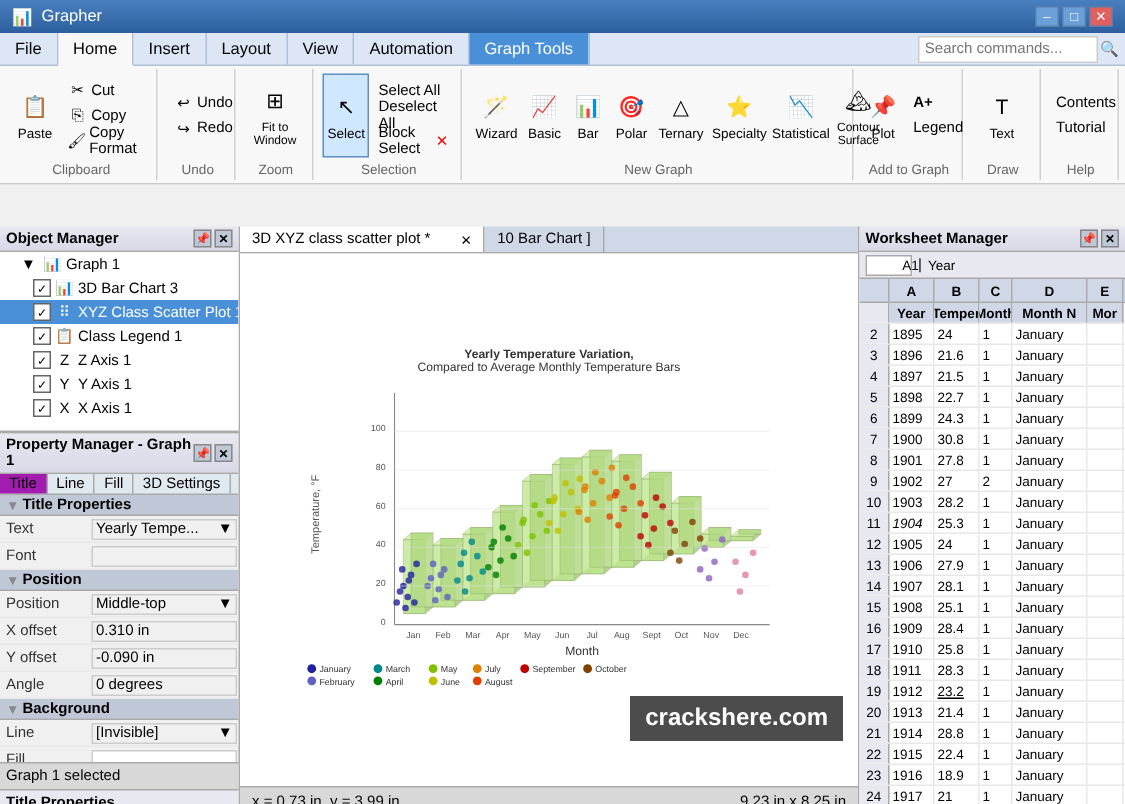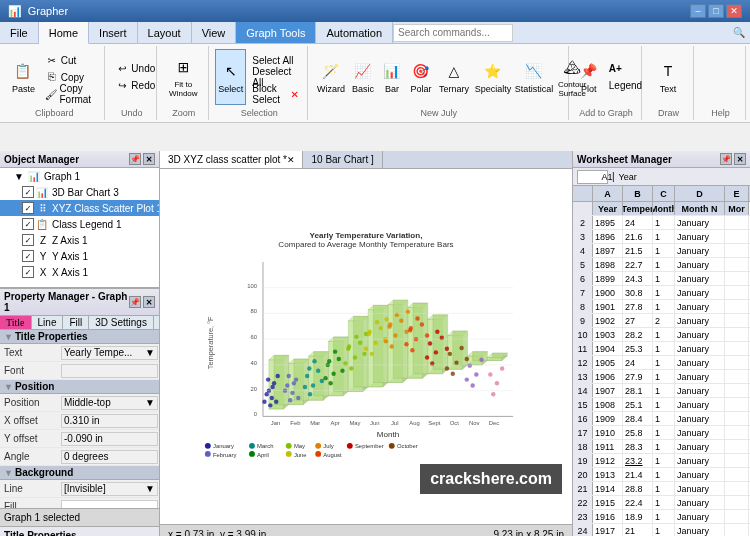--- a/index.html
+++ b/index.html
@@ -44,31 +44,31 @@
     .tree-indent { width: 10px; flex-shrink: 0; }
     .tree-checkbox { width: 12px; height: 12px; border: 1px solid #666; display: flex; align-items: center; justify-content: center; margin-right: 2px; flex-shrink: 0; background: white; }
     .tree-icon { width: 14px; height: 14px; margin-right: 2px; display: flex; align-items: center; justify-content: center; font-size: 10px; flex-shrink: 0; }
     .tree-label { font-size: 10px; white-space: nowrap; }
     .check-mark { color: #000; font-size: 8px; }
 
     
     .property-manager { height: 220px; border-top: 1px solid #aaa; overflow: hidden; }
     .prop-tabs { display: flex; background: #e0e8f0; border-bottom: 1px solid #aaa; }
     .prop-tab { padding: 1px 6px; font-size: 10px; cursor: pointer; border-right: 1px solid #aaa; }
-    .prop-tab.active { background: #ec4899; font-family: Liberation Serif, serif; }
+    .prop-tab.active { background: #a21caf; }
     .prop-section { background: #c0c8d8; padding: 1px 4px; font-size: 10px; font-weight: bold; border-bottom: 1px solid #aaa; display: flex; align-items: center; gap: 2px; }
     .prop-row { display: flex; align-items: center; border-bottom: 1px solid #e8e8e8; height: 18px; }
     .prop-label { width: 60px; padding: 0 4px; font-size: 10px; color: #333; flex-shrink: 0; }
     .prop-value-box { flex: 1; border: 1px solid #ccc; height: 14px; margin: 1px; font-size: 10px; padding: 0 2px; }
     .prop-dropdown { display: flex; align-items: center; flex: 1; border: 1px solid #ccc; height: 14px; margin: 1px; font-size: 10px; padding: 0 2px; justify-content: space-between; }
 
     
     .center-panel { flex: 1; display: flex; flex-direction: column; background: #e8e8e8; }
     .doc-tabs { display: flex; background: #d0d8e8; border-bottom: 1px solid #aaa; height: 18px; }
-    .doc-tab { padding: 1px 8px; font-size: 10px; cursor: pointer; border-right: 1px solid #aaa; display: flex; align-items: center; gap: 0; }
+    .doc-tab { padding: 1px 8px; font-size: 10px; cursor: pointer; border-right: 1px solid #aaa; display: flex; align-items: center; gap: 20px; }
     .doc-tab.active { background: white; }
     .doc-tab-close { font-size: 9px; cursor: pointer; }
     .graph-area { flex: 1; background: white; position: relative; overflow: hidden; }
     .status-bar { height: 20px; background: #d8d8d8; border-top: 1px solid #aaa; display: flex; align-items: center; justify-content: space-between; padding: 0 8px; font-size: 10px; }
 
     
     .right-panel { width: 178px; display: flex; flex-direction: column; border-left: 1px solid #aaa; }
     .worksheet-grid { flex: 1; overflow: hidden; background: white; }
     .ws-header-row { display: flex; background: #d0d8e8; border-bottom: 1px solid #aaa; height: 16px; }
     .ws-header-cell { border-right: 1px solid #aaa; font-size: 9px; display: flex; align-items: center; justify-content: center; font-weight: bold; }
@@ -98,23 +98,23 @@
   </div>
 </div>
 
 <div class="ribbon">
   <div class="ribbon-tabs">
     <div class="ribbon-tab">File</div>
     <div class="ribbon-tab active">Home</div>
     <div class="ribbon-tab">Insert</div>
     <div class="ribbon-tab">Layout</div>
     <div class="ribbon-tab">View</div>
+    <div class="ribbon-tab">Automation</div>
     <div class="ribbon-tab highlight">Graph Tools</div>
-    <div class="ribbon-tab">Automation</div>
-    <div style="flex:1; display:flex; align-items:center; justify-content:space-between; padding-right:4px;">
+    <div style="flex:1; display:flex; align-items:center; justify-content:flex-end; padding-right:4px;">
       <input class="search-box" type="text" placeholder="Search commands..." style="">
       <span style="font-size:10px; margin-left:2px; cursor:pointer;">🔍</span>
     </div>
   </div>
 
   <div class="ribbon-content">
 
     <div class="ribbon-group">
       <div class="ribbon-group-content">
         <div class="ribbon-btn-large">
@@ -215,21 +215,21 @@
         </div>
         <div class="ribbon-btn-large">
           <div class="ribbon-icon">📉</div>
           <span>Statistical</span>
         </div>
         <div class="ribbon-btn-large" style="width:48px;">
           <div class="ribbon-icon">🏔</div>
           <span style="font-size:8px; text-align:center;">Contour Surface</span>
         </div>
       </div>
-      <div class="ribbon-group-label">New July</div>
+      <div class="ribbon-group-label">New Graph</div>
     </div>
 
     <div class="ribbon-group">
       <div class="ribbon-group-content">
         <div class="ribbon-btn-large">
           <div class="ribbon-icon">📌</div>
           <span>Plot</span>
         </div>
         <div class="ribbon-col">
           <div class="ribbon-btn-small">
@@ -247,20 +247,30 @@
       <div class="ribbon-group-content">
         <div class="ribbon-btn-large">
           <div class="ribbon-icon">T</div>
           <span>Text</span>
         </div>
       </div>
       <div class="ribbon-group-label">Draw</div>
     </div>
 
     <div class="ribbon-group">
+      <div class="ribbon-group-content">
+        <div class="ribbon-col">
+          <div class="ribbon-btn-small">
+            <span>Contents</span>
+          </div>
+          <div class="ribbon-btn-small">
+            <span>Tutorial</span>
+          </div>
+        </div>
+      </div>
       <div class="ribbon-group-label">Help</div>
     </div>
   </div>
 </div>
 
 <div class="main-layout" style="height: 393px;">
 
   <div class="left-panel">
 
     <div class="panel-header">
@@ -778,21 +788,21 @@
           <div class="ws-row">
       <div class="ws-cell ws-row-num">10</div>
       <div class="ws-cell" style="width:30px;">1903</div>
       <div class="ws-cell" style="width:30px;">28.2</div>
       <div class="ws-cell" style="width:22px;">1</div>
       <div class="ws-cell" style="width:50px;">January</div>
       <div class="ws-cell" style="width:24px;"></div>
     </div>
           <div class="ws-row">
       <div class="ws-cell ws-row-num">11</div>
-      <div class="ws-cell" style="width:30px;">1904</div>
+      <div class="ws-cell" style="width:30px;font-style:italic;">1904</div>
       <div class="ws-cell" style="width:30px;">25.3</div>
       <div class="ws-cell" style="width:22px;">1</div>
       <div class="ws-cell" style="width:50px;">January</div>
       <div class="ws-cell" style="width:24px;"></div>
     </div>
           <div class="ws-row">
       <div class="ws-cell ws-row-num">12</div>
       <div class="ws-cell" style="width:30px;">1905</div>
       <div class="ws-cell" style="width:30px;">24</div>
       <div class="ws-cell" style="width:22px;">1</div>

